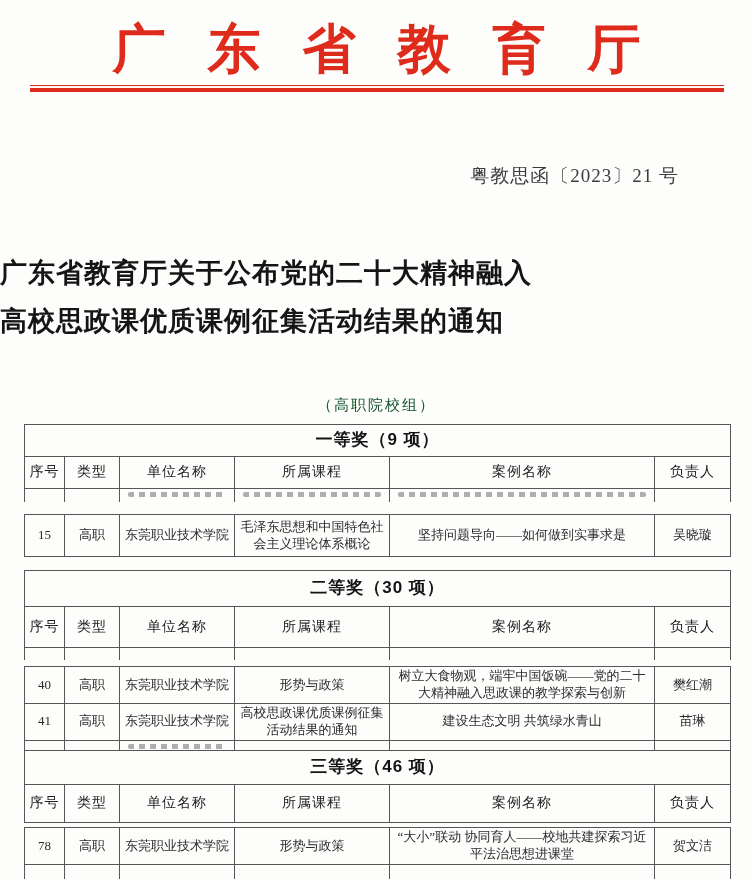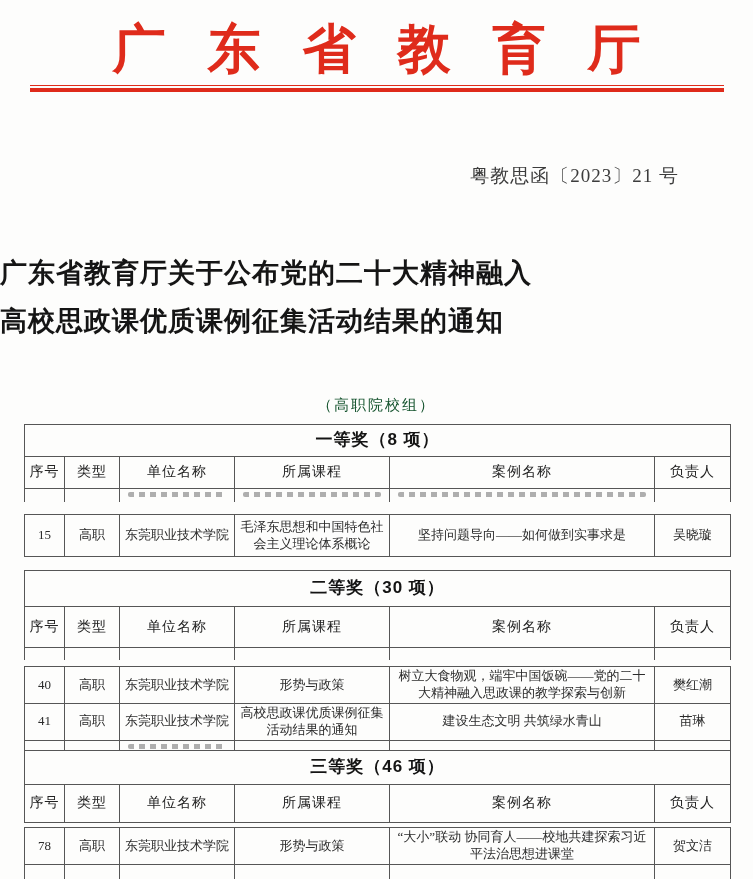--- a/index.html
+++ b/index.html
@@ -84,21 +84,21 @@
     <colgroup>
         <col style="width:40px">
         <col style="width:55px">
         <col style="width:115px">
         <col style="width:155px">
         <col style="width:265px">
         <col style="width:76px">
       </colgroup>
     <tbody>
         <tr class="trow">
-      <td class="sec-title" colspan="6">一等奖（8 项）</td>
+      <td class="sec-title" colspan="6">一等奖（9 项）</td>
     </tr>
     <tr class="hdr hrow">
       <td>序号</td>
       <td>类型</td>
       <td>单位名称</td>
       <td>所属课程</td>
       <td>案例名称</td>
       <td>负责人</td>
     </tr>
     <tr class="cut crow">

